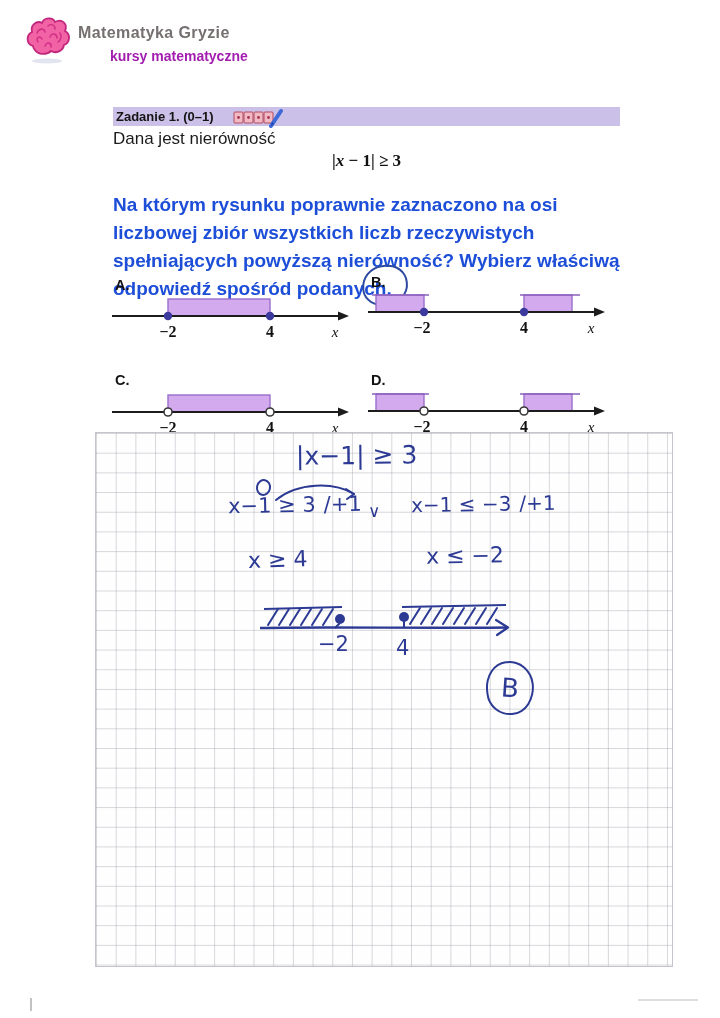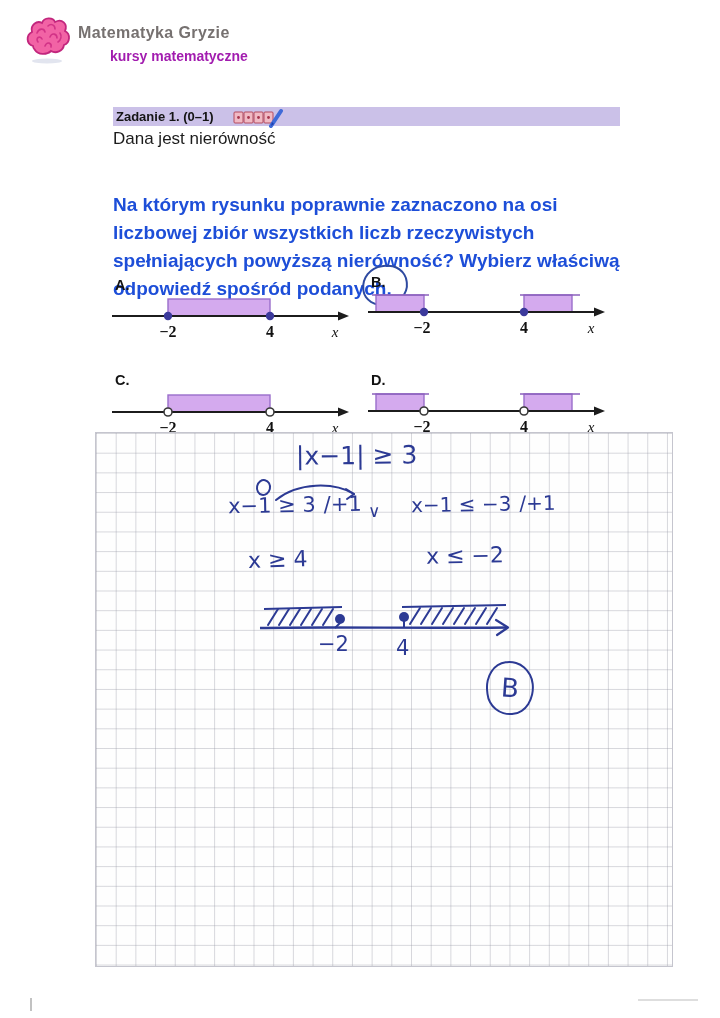--- a/index.html
+++ b/index.html
@@ -108,20 +108,21 @@
         <circle cx="25.5" cy="9.5" r="1.4"></circle>
           <circle cx="35.5" cy="9.5" r="1.4"></circle>
       </g>
       <path d="M38,18 L48,3" stroke="#3f6ad8" stroke-width="4" stroke-linecap="round"></path>
       <path d="M38,18 L41,16 L39,14 Z" fill="#1d3fae"></path>
     </svg>
   </div>
 
   <div class="intro">Dana jest nierówność</div>
 
+  <div class="formula"><span>|</span><span class="var">x</span><span> − 1| ≥ 3</span></div>
 
   <div class="question">Na którym rysunku poprawnie zaznaczono na osi liczbowej zbiór wszystkich liczb rzeczywistych spełniających powyższą nierówność? Wybierz właściwą odpowiedź spośród podanych.</div>
 
   <div class="opt-label" style="left:115px;top:277px;">A.</div>
   <svg class="numline" style="left:110px;top:288px;" viewBox="0 0 240 56">
     <rect class="region" x="58" y="11" width="102" height="17"></rect>
     <line class="axis" x1="2" y1="28" x2="230" y2="28"></line>
     <polygon class="arrow" points="228,23.5 239,28 228,32.5"></polygon>
     <circle class="dot" cx="58" cy="28" r="4.2"></circle>
     <circle class="dot" cx="160" cy="28" r="4.2"></circle>

